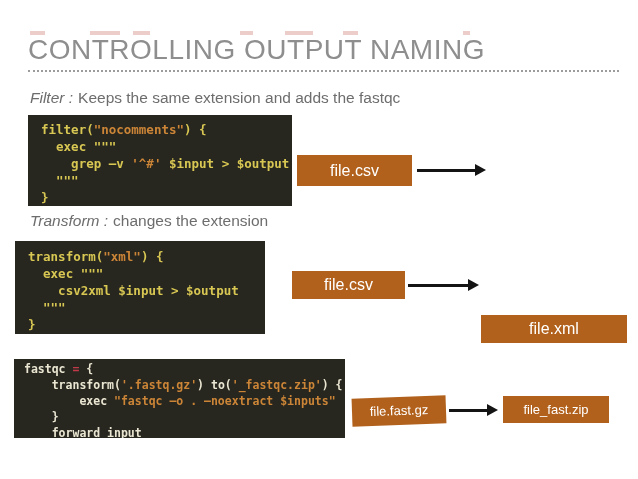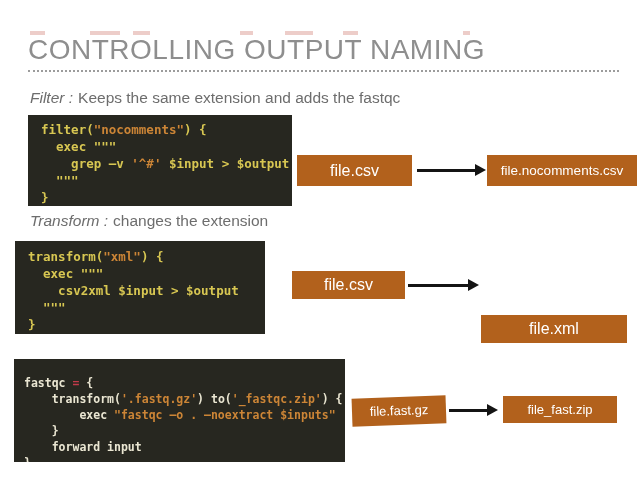--- a/index.html
+++ b/index.html
@@ -34,37 +34,37 @@
   .h2{left:30px;top:212px;}
 
   pre.code{
     position:absolute;margin:0;box-sizing:border-box;
     background:var(--code-bg,#272720);
     font-family:"DejaVu Sans Mono",monospace;font-weight:bold;white-space:pre;
     overflow:hidden;
   }
   .code1{left:28px;top:115px;width:264px;height:91px;font-size:12.5px;line-height:17px;padding:6px 0 0 13px;}
   .code2{left:15px;top:241px;width:250px;height:93px;font-size:12.5px;line-height:17px;padding:7px 0 0 13px;}
-  .code3{left:14px;top:359px;width:331px;height:103px;font-size:11.5px;line-height:16px;padding:16px 0 0 10px;}
+  .code3{left:14px;top:359px;width:331px;height:79px;font-size:11.5px;line-height:16px;padding:2px 0 0 10px;}
   .tok-g{color:var(--code-gold,#d8c752);}
   .tok-s{color:var(--code-string,#cc8536);}
   .tok-p{color:var(--code-plain,#eae6d2);}
   .tok-r{color:var(--code-red,#c23a4a);}
 
   .file-box{
     position:absolute;background:var(--file-box,#b2611c);
     color:var(--file-box-text,#ffffff);text-align:center;
     font-size:16px;white-space:nowrap;overflow:hidden;
   }
   .d1-in{left:297px;top:155px;width:115px;height:31px;line-height:31px;}
   .d1-out{left:487px;top:155px;width:150px;height:31px;line-height:31px;font-size:13.5px;}
   .d2-in{left:292px;top:271px;width:113px;height:28px;line-height:28px;}
   .d2-out{left:481px;top:271px;width:146px;height:28px;line-height:28px;margin-top:44px;}
   .d3-in{left:352px;top:397px;width:94px;height:28px;line-height:28px;font-size:13px;transform:rotate(-2deg);}
-  .d3-out{left:503px;top:396px;width:114px;height:27px;line-height:27px;font-size:13px;}
+  .d3-out{left:503px;top:396px;width:106px;height:27px;line-height:27px;font-size:13px;}
 
   .arrow{position:absolute;height:3px;background:var(--arrow,#141414);}
   .arrow::after{
     content:"";position:absolute;right:-11px;top:-5px;
     border-left:11px solid var(--arrow,#141414);
     border-top:6.5px solid transparent;border-bottom:6.5px solid transparent;
   }
   .a1{left:417px;top:169px;width:58px;}
   .a2{left:408px;top:284px;width:60px;}
   .a3{left:449px;top:409px;width:38px;}
@@ -84,21 +84,20 @@
 
   <h1 class="title">CONTROLLING OUTPUT NAMING</h1>
   <div class="rule"></div>
 
   <div class="section-heading h1">
     <em>Filter :</em><span>Keeps the same extension and adds the fastqc</span>
   </div>
   <pre class="code code1"><div class="code-line"><span class="tok-g">filter(</span><span class="tok-s">"nocomments"</span><span class="tok-g">) {</span></div><div class="code-line"><span class="tok-g">  exec """</span></div><div class="code-line"><span class="tok-g">    grep –v </span><span class="tok-s">'^#'</span><span class="tok-g"> $input &gt; $output</span></div><div class="code-line"><span class="tok-g">  """</span></div><div class="code-line"><span class="tok-g">}</span></div></pre>
   <div class="file-box d1-in">file.csv</div>
   <div class="arrow a1"></div>
-  <div class="file-box d1-out">file.nocomments.csv</div>
 
   <div class="section-heading h2">
     <em>Transform :</em><span>changes the extension</span>
   </div>
   <pre class="code code2"><div class="code-line"><span class="tok-g">transform(</span><span class="tok-s">"xml"</span><span class="tok-g">) {</span></div><div class="code-line"><span class="tok-g">  exec """</span></div><div class="code-line"><span class="tok-g">    csv2xml $input &gt; $output</span></div><div class="code-line"><span class="tok-g">  """</span></div><div class="code-line"><span class="tok-g">}</span></div></pre>
   <div class="file-box d2-in">file.csv</div>
   <div class="arrow a2"></div>
   <div class="file-box d2-out">file.xml</div>
 
   <pre class="code code3"><div class="code-line"><span class="tok-p">fastqc </span><span class="tok-r">=</span><span class="tok-p"> {</span></div><div class="code-line"><span class="tok-p">    transform(</span><span class="tok-s">'.fastq.gz'</span><span class="tok-p">) to(</span><span class="tok-s">'_fastqc.zip'</span><span class="tok-p">) {</span></div><div class="code-line"><span class="tok-p">        exec </span><span class="tok-s">"fastqc –o . —noextract $inputs"</span></div><div class="code-line"><span class="tok-p">    }</span></div><div class="code-line"><span class="tok-p">    forward input</span></div><div class="code-line"><span class="tok-p">}</span></div></pre>

